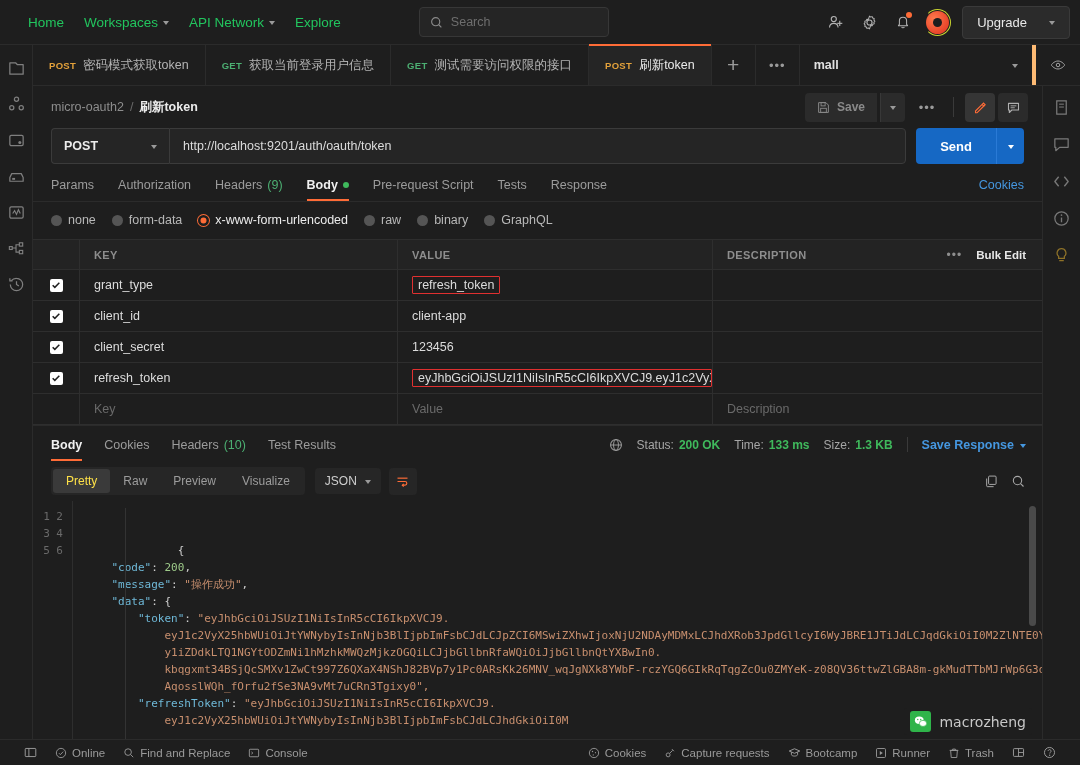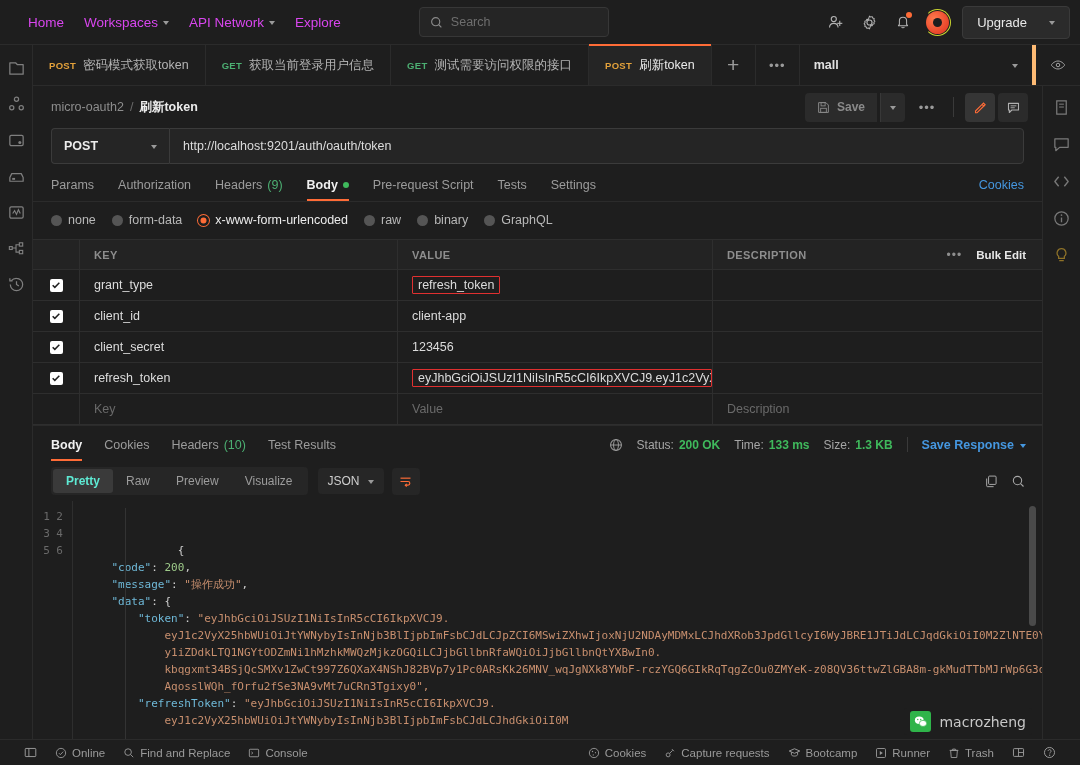--- a/index.html
+++ b/index.html
@@ -14,21 +14,21 @@
 
   
   .topbar {
     height: 45px; flex: 0 0 45px;
     background: #1e1e1e;
     display: flex; align-items: center;
     padding: 0 10px 0 18px;
     border-bottom: 1px solid #2b2b2b;
   }
   .nav-item {
-    font-size: 13.5px; color: #d946ef;
+    font-size: 13.5px; color: #22c55e;
     padding: 6px 10px; border-radius: 4px;
     display: flex; align-items: center; gap: 5px;
     white-space: nowrap;
   }
   .caret {
     width: 0; height: 0; border-left: 3.5px solid transparent;
     border-right: 3.5px solid transparent; border-top: 4px solid #9a9a9a;
     margin-top: 2px;
   }
   .searchbox {
@@ -260,21 +260,21 @@
   .meta { margin-left: auto; display: flex; align-items: center; gap: 14px;
           font-size: 12px; color: #a6a6a6; padding-bottom: 9px; }
   .meta b { color: #3fb95c; font-weight: 600; }
   .meta-div { width: 1px; height: 15px; background: #3a3a3a; }
   .save-resp { color: #4597e0; font-weight: 600; font-size: 12.5px;
                display: flex; align-items: center; gap: 6px; }
 
   .viewbar { display: flex; align-items: center; gap: 4px; padding: 6px 16px 6px 18px; }
   .vgroup { display: flex; background: #262626; border-radius: 4px; padding: 2px; }
   .vtab { font-size: 12px; color: #9c9c9c; padding: 5px 13px; border-radius: 3px; }
-  .vtab.active { background: #3a3a3a; color: #5eead4; font-weight: 700; }
+  .vtab.active { background: #3a3a3a; color: #fde047; font-weight: 400; }
   .jsonsel {
     margin-left: 6px; display: flex; align-items: center; gap: 8px;
     background: #262626; border-radius: 4px; padding: 6px 10px;
     font-size: 12px; color: #cfcfcf;
   }
   .wrapbtn { margin-left: 4px; width: 28px; height: 27px; border-radius: 4px;
              background: #262626; display: flex; align-items: center;
              justify-content: center; }
   .vb-right { margin-left: auto; display: flex; align-items: center; gap: 12px; }
 
@@ -501,20 +501,28 @@
         </div>
 
         <div class="urlbar">
           <div class="method-box">
             <span>POST</span>
             <span class="caret"></span>
           </div>
           <div class="url-input">
             <span>http://localhost:9201/auth/oauth/token</span>
           </div>
+          <div style="display:flex">
+            <div class="send-btn">
+              <span>Send</span>
+            </div>
+            <div class="send-caret">
+              <span class="caret"></span>
+            </div>
+          </div>
         </div>
 
         <div class="reqtabs">
           <div class="rtab">
             <span>Params</span>
           </div>
           <div class="rtab">
             <span>Authorization</span>
           </div>
           <div class="rtab">
@@ -525,21 +533,21 @@
             <span>Body</span>
             <span class="dot-green"></span>
           </div>
           <div class="rtab">
             <span>Pre-request Script</span>
           </div>
           <div class="rtab">
             <span>Tests</span>
           </div>
           <div class="rtab">
-            <span>Settings</span>
+            <span>Response</span>
           </div>
           <div class="cookies-link">Cookies</div>
         </div>
         <div class="reqtabs-underline"></div>
 
         <div class="radiorow">
           <div class="radio">
             <span class="rc"></span>
             <span>none</span>
           </div>

